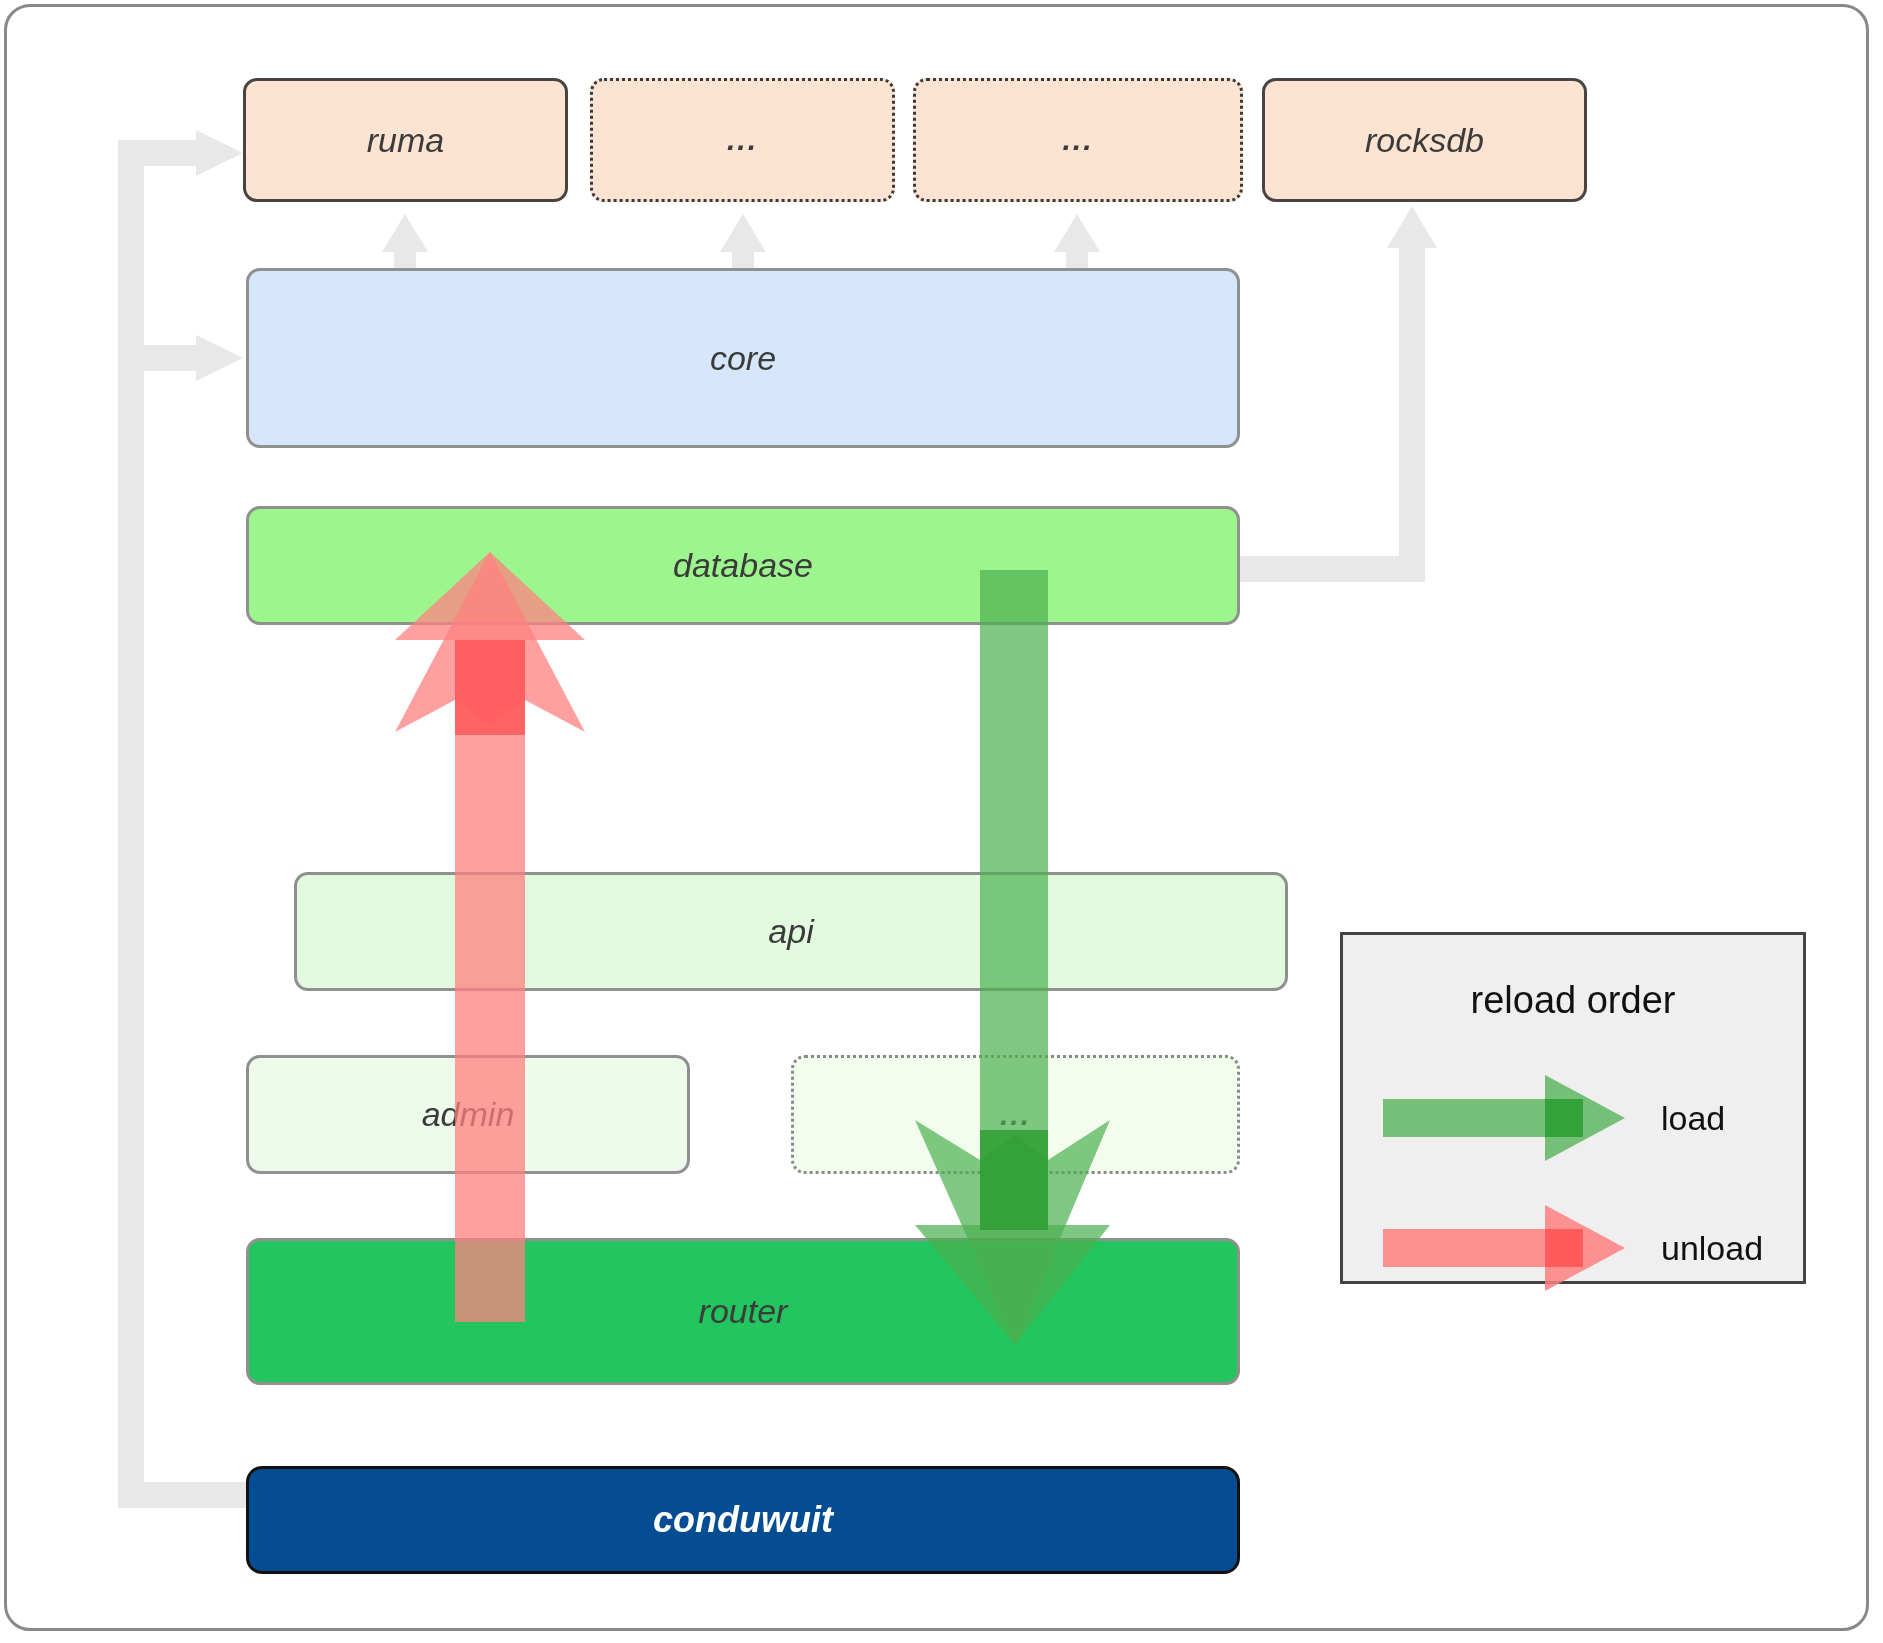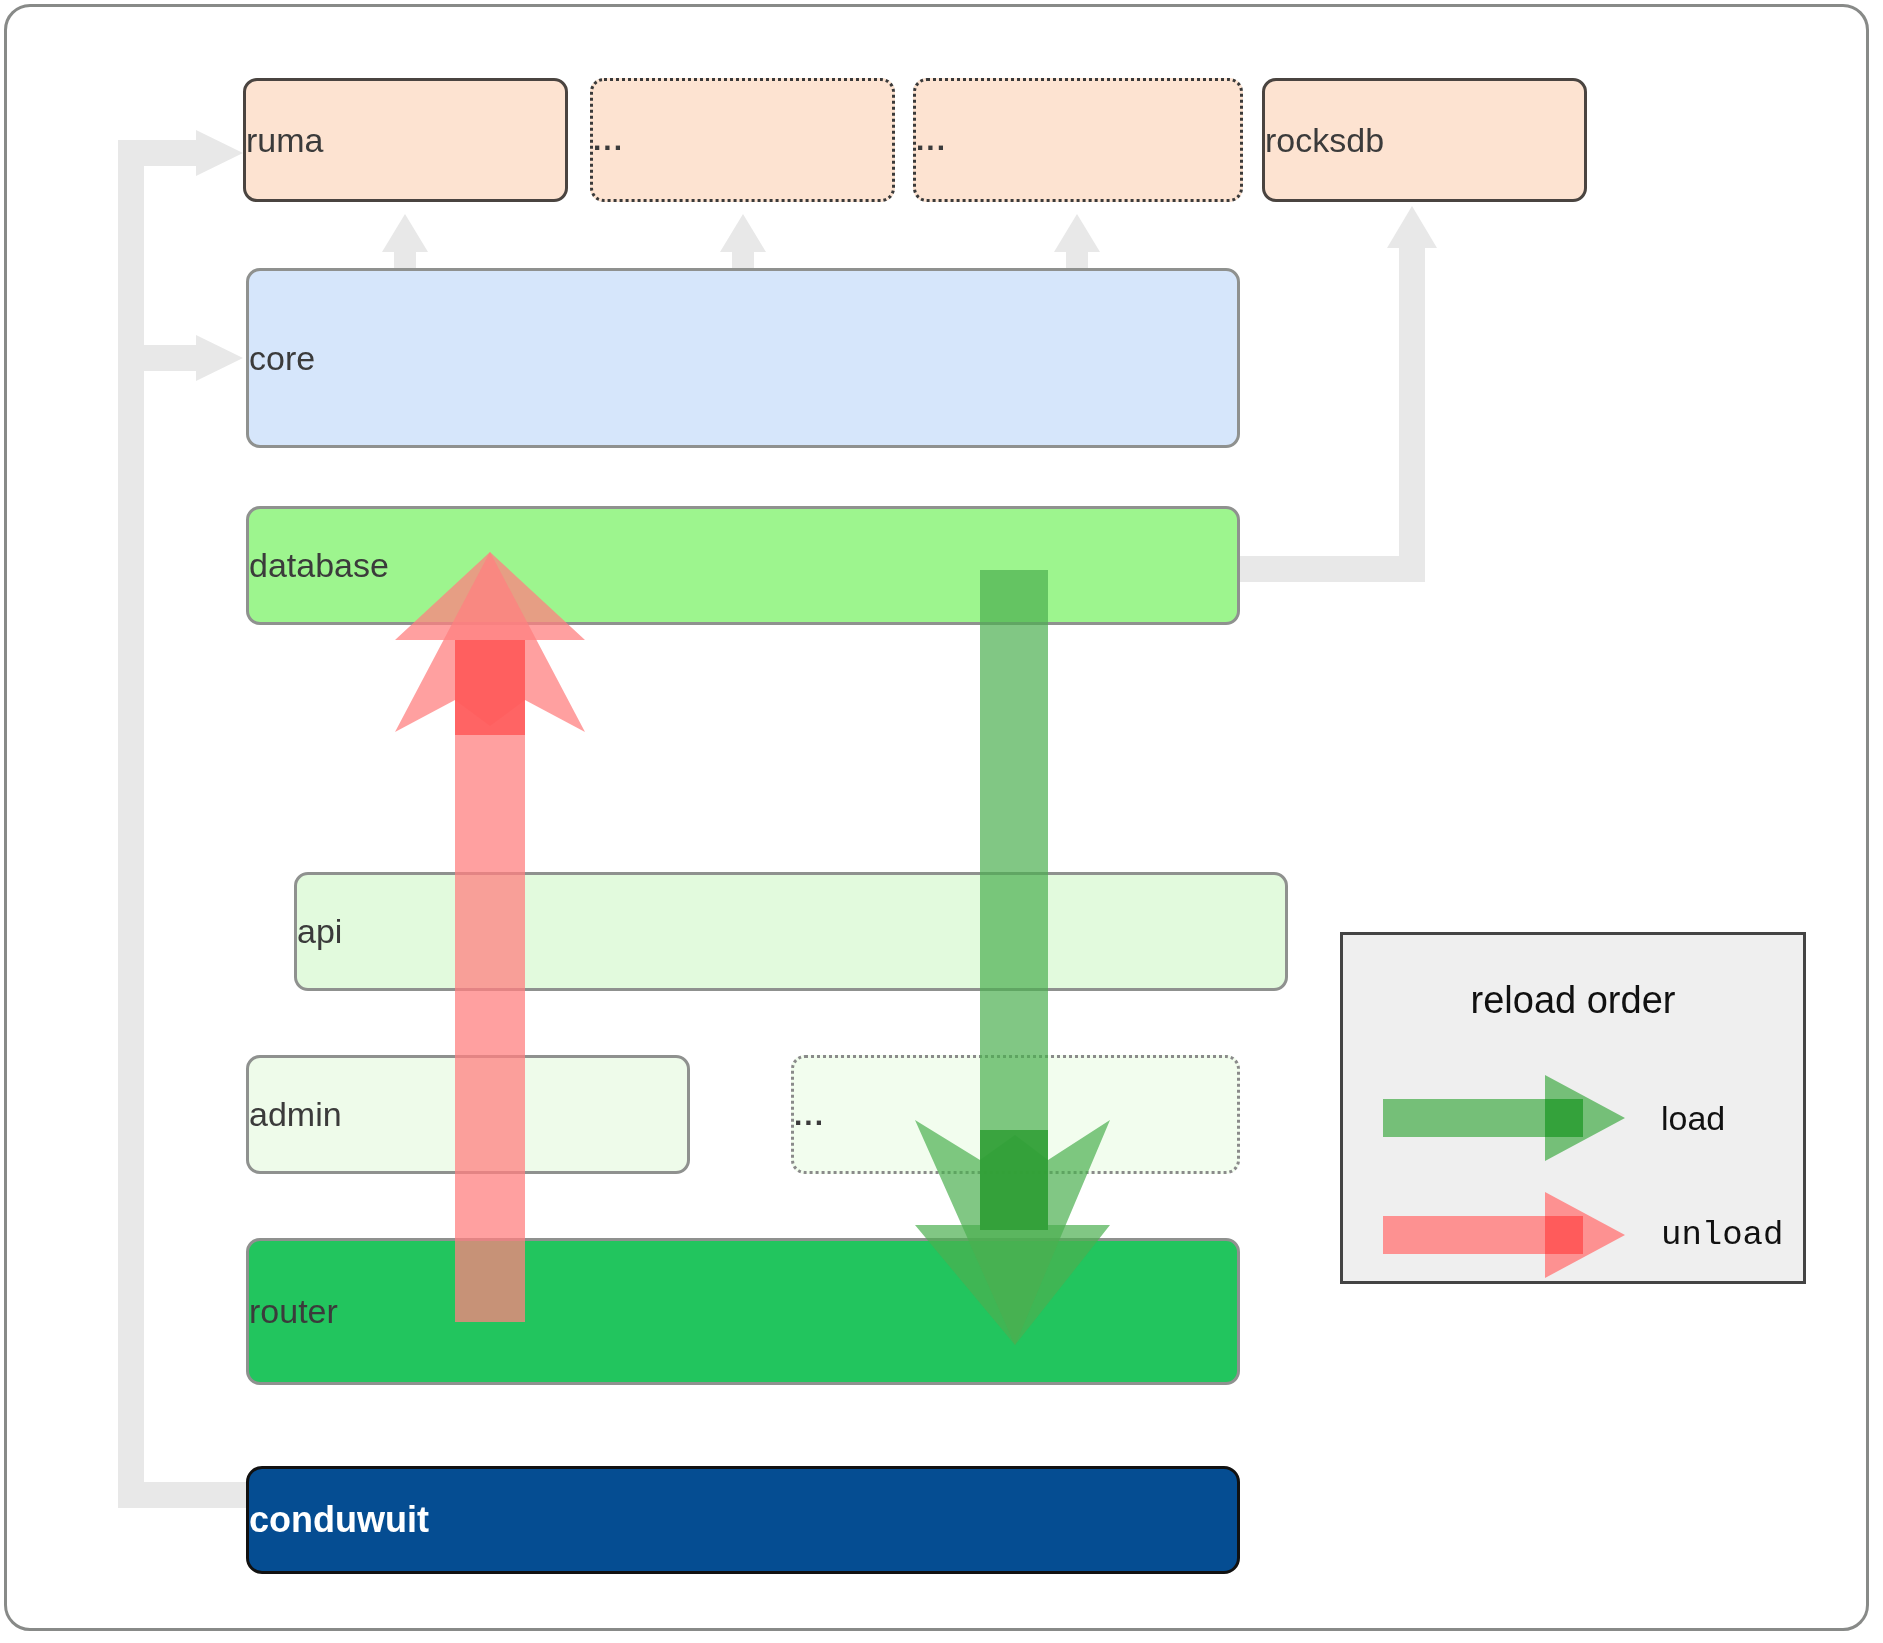--- a/index.html
+++ b/index.html
@@ -1,21 +1,21 @@
 <!DOCTYPE html>
 <html><head>
 <meta charset="utf-8">
 <style>
   html,body{margin:0;padding:0;background:#ffffff;}
   body{font-family:"Liberation Sans",sans-serif;}
   #stage{position:relative;width:1883px;height:1643px;background:#ffffff;overflow:hidden;}
   #frame{position:absolute;left:4px;top:4px;width:1865px;height:1627px;
          border:3px solid #888a88;border-radius:26px;background:#fff;box-sizing:border-box;}
   .node{position:absolute;box-sizing:border-box;display:flex;align-items:center;
-        border-radius:14px;color:#3b3b3b;font-size:34px;z-index:6;}
+        justify-content:center;border-radius:14px;color:#3b3b3b;font-size:34px;z-index:6;font-style:italic;}
   .node.dots{letter-spacing:2px;font-weight:700;font-size:30px;}
   
   .dep{background:#fde3d1;border:3px solid #4a4440;height:124px;top:78px;}
   .dep.dashed{border:3px dotted #3a3a3a;background:#fde3d1;}
   #n-ruma{left:243px;width:325px;}
   #n-dots1{left:590px;width:305px;}
   #n-dots2{left:913px;width:330px;}
   #n-rocksdb{left:1262px;width:325px;}
   
   #n-core{left:246px;top:268px;width:994px;height:180px;
@@ -31,21 +31,21 @@
   #n-router{top:1238px;height:147px;background:#22c55e;}
   
   #n-conduwuit{left:246px;top:1466px;width:994px;height:108px;background:#054d92;
                border:3px solid #111;color:#ffffff;font-weight:700;font-size:36px;border-radius:16px;}
   
   #legend{position:absolute;left:1340px;top:932px;width:466px;height:352px;
           background:#efefef;border:3px solid #444;box-sizing:border-box;z-index:7;}
   #legend .ltitle{position:absolute;left:0;right:0;top:44px;text-align:center;
           font-size:38px;color:#111;}
   #legend .lrow{position:absolute;left:0;right:0;height:90px;}
-  #legend .lrow.r1{top:138px;} #legend .lrow.r2{top:255px;font-family:Liberation Mono, monospace;}
+  #legend .lrow.r1{top:138px;} #legend .lrow.r2{top:268px;}
   #legend .llabel{position:absolute;left:318px;top:50%;transform:translateY(-50%);
           font-size:34px;color:#111;}
   .connector,.bigarrow{position:absolute;z-index:3;}
   .gray{fill:#e8e8e8;}
 </style>
 </head>
 <body>
 
 <div id="stage">
   <div id="frame"></div>

